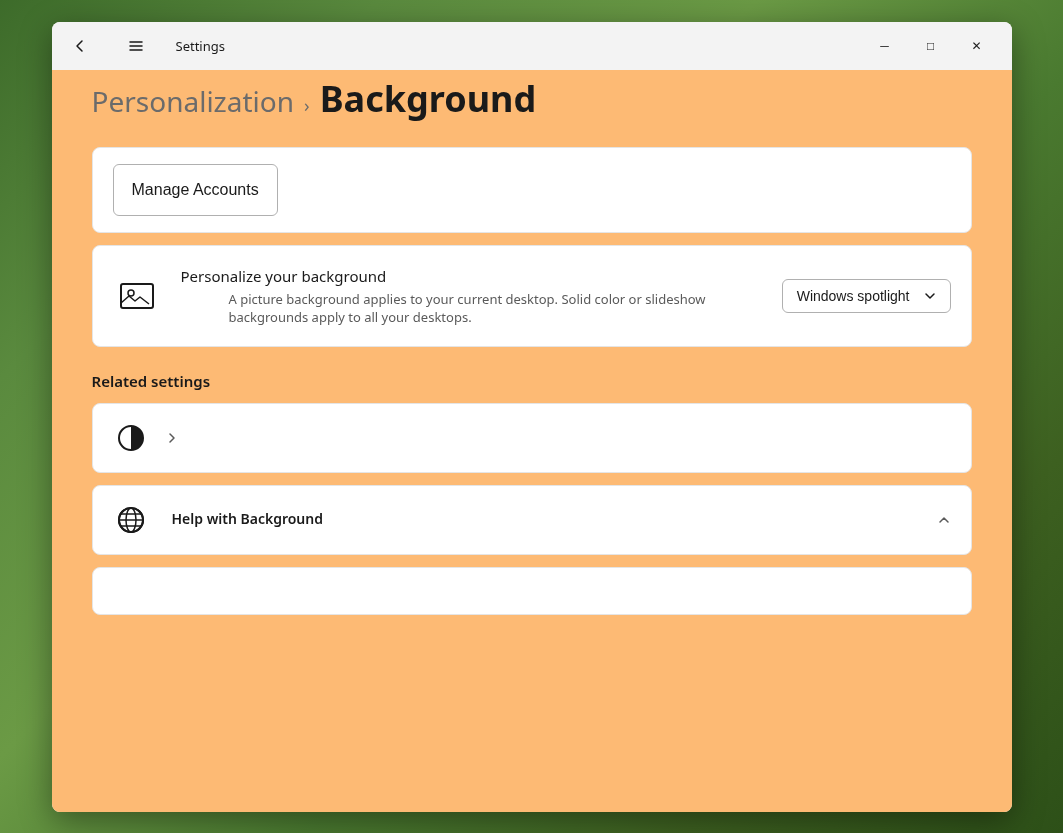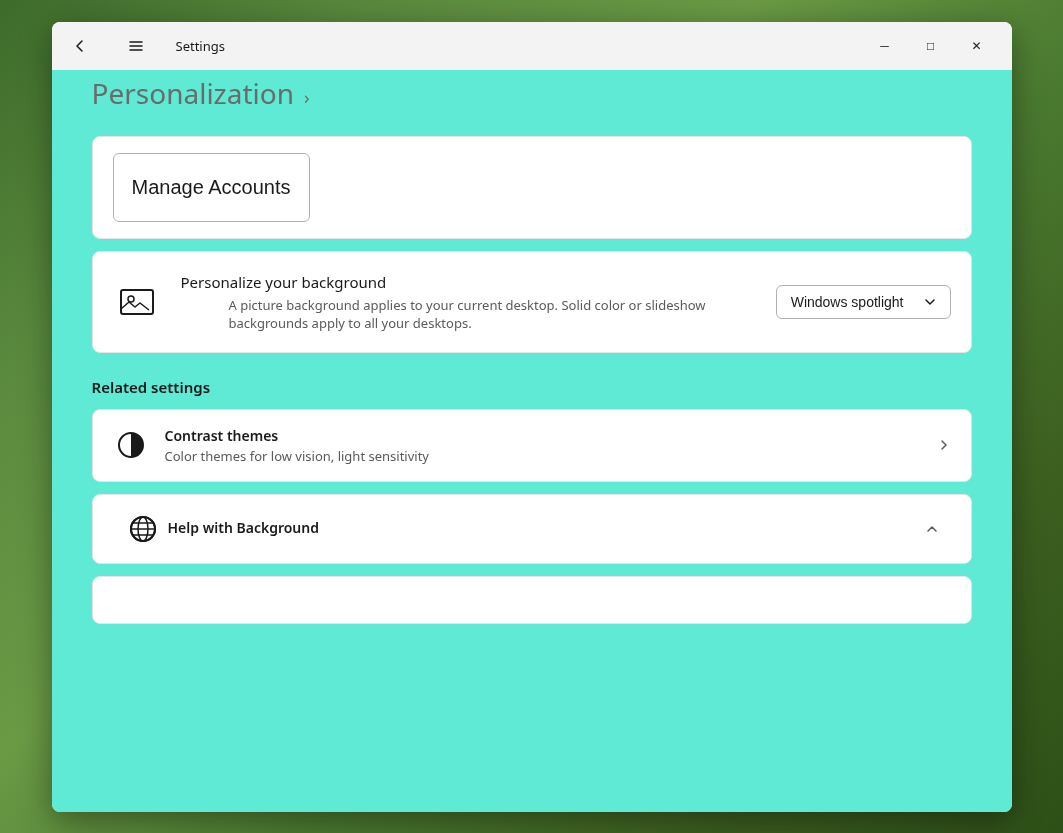--- a/index.html
+++ b/index.html
@@ -92,21 +92,21 @@
       color: #1a1a1a;
       font-size: 12px;
       border-radius: 4px;
     }
 
     
     .content {
       flex: 1;
       overflow-y: auto;
       padding: 0 40px 32px 40px;
-      background: #5eead4;
+      background: #fdba74;
     }
 
     
     .breadcrumb {
       display: flex;
       align-items: baseline;
       gap: 8px;
       margin-bottom: 24px;
       padding-top: 4px;
     }
@@ -140,22 +140,22 @@
 
     
     .manage-accounts-card {
       padding: 16px 20px;
     }
 
     .manage-accounts-btn {
       border: 1px solid #b0b0b0;
       background: #fff;
       border-radius: 6px;
-      padding: 22px 18px;
-      font-size: 20px;
+      padding: 16px 18px;
+      font-size: 16px;
       font-weight: 400;
       cursor: pointer;
       color: #1a1a1a;
     }
 
     
     .bg-card {
       padding: 20px;
       display: flex;
       align-items: center;
@@ -185,21 +185,21 @@
     .bg-desc {
       font-size: 13px;
       color: #5a5a5a;
       line-height: 1.4;
       margin-left: 48px;
     }
 
     .dropdown-btn {
       display: flex;
       align-items: center;
-      gap: 20px;
+      gap: 14px;
       border: 1px solid #b0b0b0;
       background: #fff;
       border-radius: 6px;
       padding: 8px 14px;
       font-size: 14px;
       cursor: pointer;
       color: #1a1a1a;
       white-space: nowrap;
       flex-shrink: 0;
     }
@@ -242,24 +242,24 @@
       color: #5a5a5a;
     }
 
     .nav-card-chevron {
       color: #5a5a5a;
       font-size: 14px;
     }
 
     
     .help-card {
-      padding: 16px 32px;
-      display: flex;
-      align-items: center;
-      gap: 7px;
+      padding: 16px 20px;
+      display: flex;
+      align-items: center;
+      gap: 23px;
       cursor: pointer;
     }
 
     .chevron-up { font-size: 14px; color: #5a5a5a; }
 
     
     .content::-webkit-scrollbar { width: 6px; }
     .content::-webkit-scrollbar-thumb { background: #c0c0c0; border-radius: 3px; }
 
     
@@ -291,20 +291,21 @@
       <button class="wc-btn">□</button>
       <button class="wc-btn close">✕</button>
     </div>
   </div>
 
   <div class="content">
 
     <div class="breadcrumb">
       <span class="breadcrumb-parent">Personalization</span>
       <span class="breadcrumb-separator">›</span>
+      <span class="breadcrumb-current">Background</span>
     </div>
 
     <div class="card manage-accounts-card">
       <button class="manage-accounts-btn">Manage Accounts</button>
     </div>
 
     <div class="card bg-card">
       <div class="bg-icon">
         <svg width="40" height="40" viewBox="0 0 40 40" fill="none">
           <rect x="4" y="8" width="32" height="24" rx="2" stroke="#1a1a1a" stroke-width="2"></rect>
@@ -326,24 +327,20 @@
 
     <div class="section-heading">Related settings</div>
 
     <div class="card nav-card">
       <div class="nav-card-icon">
         <svg width="32" height="32" viewBox="0 0 32 32" fill="none">
           <circle cx="16" cy="16" r="12" stroke="#1a1a1a" stroke-width="2"></circle>
           <path d="M16 4 A12 12 0 0 1 16 28 Z" fill="#1a1a1a"></path>
         </svg>
       </div>
-      <div class="nav-card-text">
-        <div class="nav-card-title">Contrast themes</div>
-        <div class="nav-card-desc">Color themes for low vision, light sensitivity</div>
-      </div>
       <span class="nav-card-chevron">
         <svg width="14" height="14" viewBox="0 0 14 14" fill="none">
           <path d="M5 3l4 4-4 4" stroke="#5a5a5a" stroke-width="1.5" stroke-linecap="round" stroke-linejoin="round"></path>
         </svg>
       </span>
     </div>
 
 
     <div class="card help-card">
       <div class="nav-card-icon">

